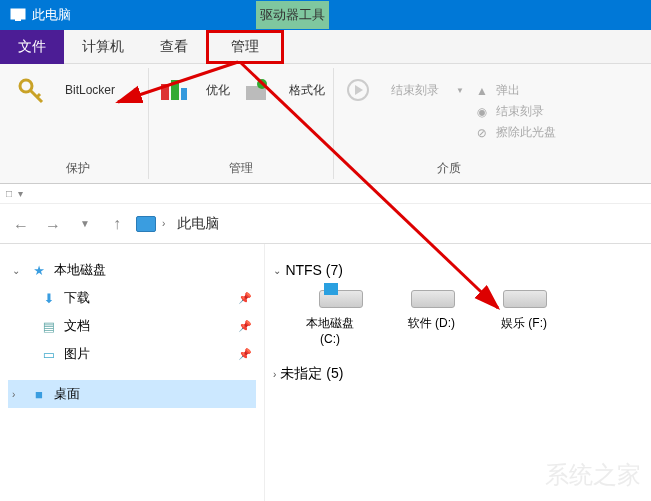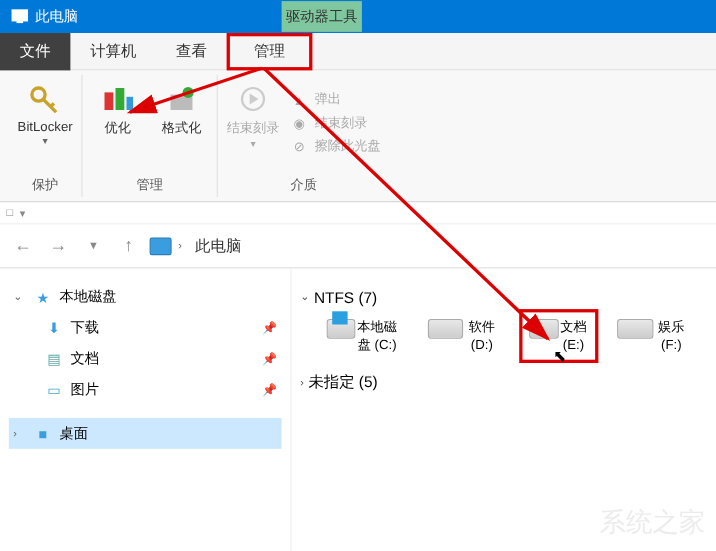--- a/index.html
+++ b/index.html
@@ -5,28 +5,28 @@
     * { margin: 0; padding: 0; box-sizing: border-box; font-family: "Microsoft YaHei", sans-serif; }
     body { background: #fff; width: 651px; height: 501px; position: relative; overflow: hidden; }
     
     .title-bar { height: 30px; background: #0078d7; display: flex; align-items: center; padding: 0 4px; }
     .title-bar .icon { width: 16px; height: 14px; margin: 0 6px; display: flex; align-items: center; justify-content: center; }
     .title-bar .title { color: #fff; font-size: 13px; }
     .title-bar .tool-tab { margin-left: 185px; background: #7fc79f; color: #333; padding: 5px 4px; font-size: 13px; }
     
     .menu-bar { height: 34px; background: #f5f5f5; display: flex; align-items: center; border-bottom: 1px solid #ddd; }
     .menu-item { padding: 8px 18px; font-size: 14px; color: #333; cursor: pointer; }
-    .menu-item.file { background: #404040; color: #fff; }
+    .menu-item.file { background: #4c1d95; color: #fff; }
     .menu-item.manage { border: 3px solid #d00; padding: 5px 22px; position: relative; }
     
     .ribbon { height: 120px; background: #f8f8f8; display: flex; border-bottom: 1px solid #ccc; padding: 4px 8px; }
     .ribbon-group { display: flex; flex-direction: column; align-items: center; padding: 0 8px; border-right: 1px solid #e0e0e0; }
     .ribbon-group:last-child { border-right: none; }
     .ribbon-buttons { display: flex; gap: 10px; flex: 1; align-items: flex-start; padding-top: 6px; }
-    .ribbon-btn { display: flex; flex-direction: column; align-items: center; gap: 2px; cursor: pointer; min-width: 48px; }
+    .ribbon-btn { display: flex; flex-direction: row; align-items: center; gap: 17px; cursor: pointer; min-width: 48px; }
     .ribbon-btn .icon { width: 32px; height: 32px; display: flex; align-items: center; justify-content: center; }
     .ribbon-btn .lbl { font-size: 12px; text-align: center; color: #333; }
     .ribbon-btn.disabled .lbl { color: #aaa; }
     .ribbon-group-label { font-size: 12px; color: #555; padding: 2px 0; }
     .ribbon-small-list { display: flex; flex-direction: column; gap: 4px; padding-top: 8px; }
     .ribbon-small-item { display: flex; align-items: center; gap: 6px; font-size: 12px; color: #aaa; }
     .ribbon-small-item .si { width: 16px; height: 16px; display: flex; align-items: center; justify-content: center; }
     
     .nav-bar { height: 40px; border-bottom: 1px solid #ddd; display: flex; align-items: center; padding: 0 8px; gap: 6px; }
     .nav-btn { width: 26px; height: 26px; display: flex; align-items: center; justify-content: center; color: #888; cursor: pointer; font-size: 16px; }
@@ -39,21 +39,21 @@
     .tree-item.child { padding-left: 32px; }
     .tree-item .chev { width: 12px; color: #666; font-size: 10px; }
     .tree-item .ti-icon { width: 18px; height: 16px; display: flex; align-items: center; justify-content: center; }
     .tree-item .pin { margin-left: auto; color: #888; font-size: 11px; }
     .tree-item.selected { background: #cce8ff; }
     
     .main { flex: 1; padding: 12px 8px; }
     .section-header { display: flex; align-items: center; gap: 4px; font-size: 14px; margin: 6px 0 12px; cursor: pointer; }
     .section-header .chev { font-size: 10px; color: #555; }
     .drives { display: flex; gap: 26px; padding-left: 24px; flex-wrap: wrap; }
-    .drive { display: flex; flex-direction: row; align-items: flex-start; width: 66px; cursor: pointer; position: relative; }
+    .drive { display: flex; flex-direction: column; align-items: flex-end; width: 66px; cursor: pointer; position: relative; }
     .drive-icon { width: 44px; height: 18px; background: linear-gradient(#e8e8e8,#ccc); border: 1px solid #aaa; border-radius: 3px; margin-bottom: 8px; position: relative; }
     .drive-icon.c::before { content: ""; position: absolute; top: -8px; left: 4px; width: 14px; height: 12px; background: #2aa0e0; }
     .drive .lbl { font-size: 12px; text-align: center; line-height: 1.3; }
     .drive.highlighted { outline: 3px solid #d00; padding: 6px; margin: -6px; }
     .cursor-icon { position: absolute; bottom: -4px; left: 28px; font-size: 14px; color: #000; }
     
     svg.arrow-line { position: absolute; top: 60px; left: 100px; pointer-events: none; }
     
     .watermark { position: absolute; right: 10px; bottom: 10px; color: #e0e0e0; font-size: 24px; opacity: 0.6; }
     .above-nav { height: 20px; background: #fff; display: flex; align-items: center; padding: 0 6px; gap: 6px; border-bottom: 1px solid #eee; font-size: 10px; color: #888; }
@@ -204,25 +204,20 @@
     </div>
     <div class="drives">
       <div class="drive">
         <div class="drive-icon c"></div>
         <span class="lbl">本地磁盘 (C:)</span>
       </div>
       <div class="drive">
         <div class="drive-icon"></div>
         <span class="lbl">软件 (D:)</span>
       </div>
-      <div class="drive highlighted">
-        <div class="drive-icon"></div>
-        <span class="lbl">文档 (E:)</span>
-        <span class="cursor-icon">⬉</span>
-      </div>
       <div class="drive">
         <div class="drive-icon"></div>
         <span class="lbl">娱乐 (F:)</span>
       </div>
     </div>
     <div class="section-header" style="margin-top:18px">
       <span class="chev">›</span>
       <span>未指定 (5)</span>
     </div>
   </div>

